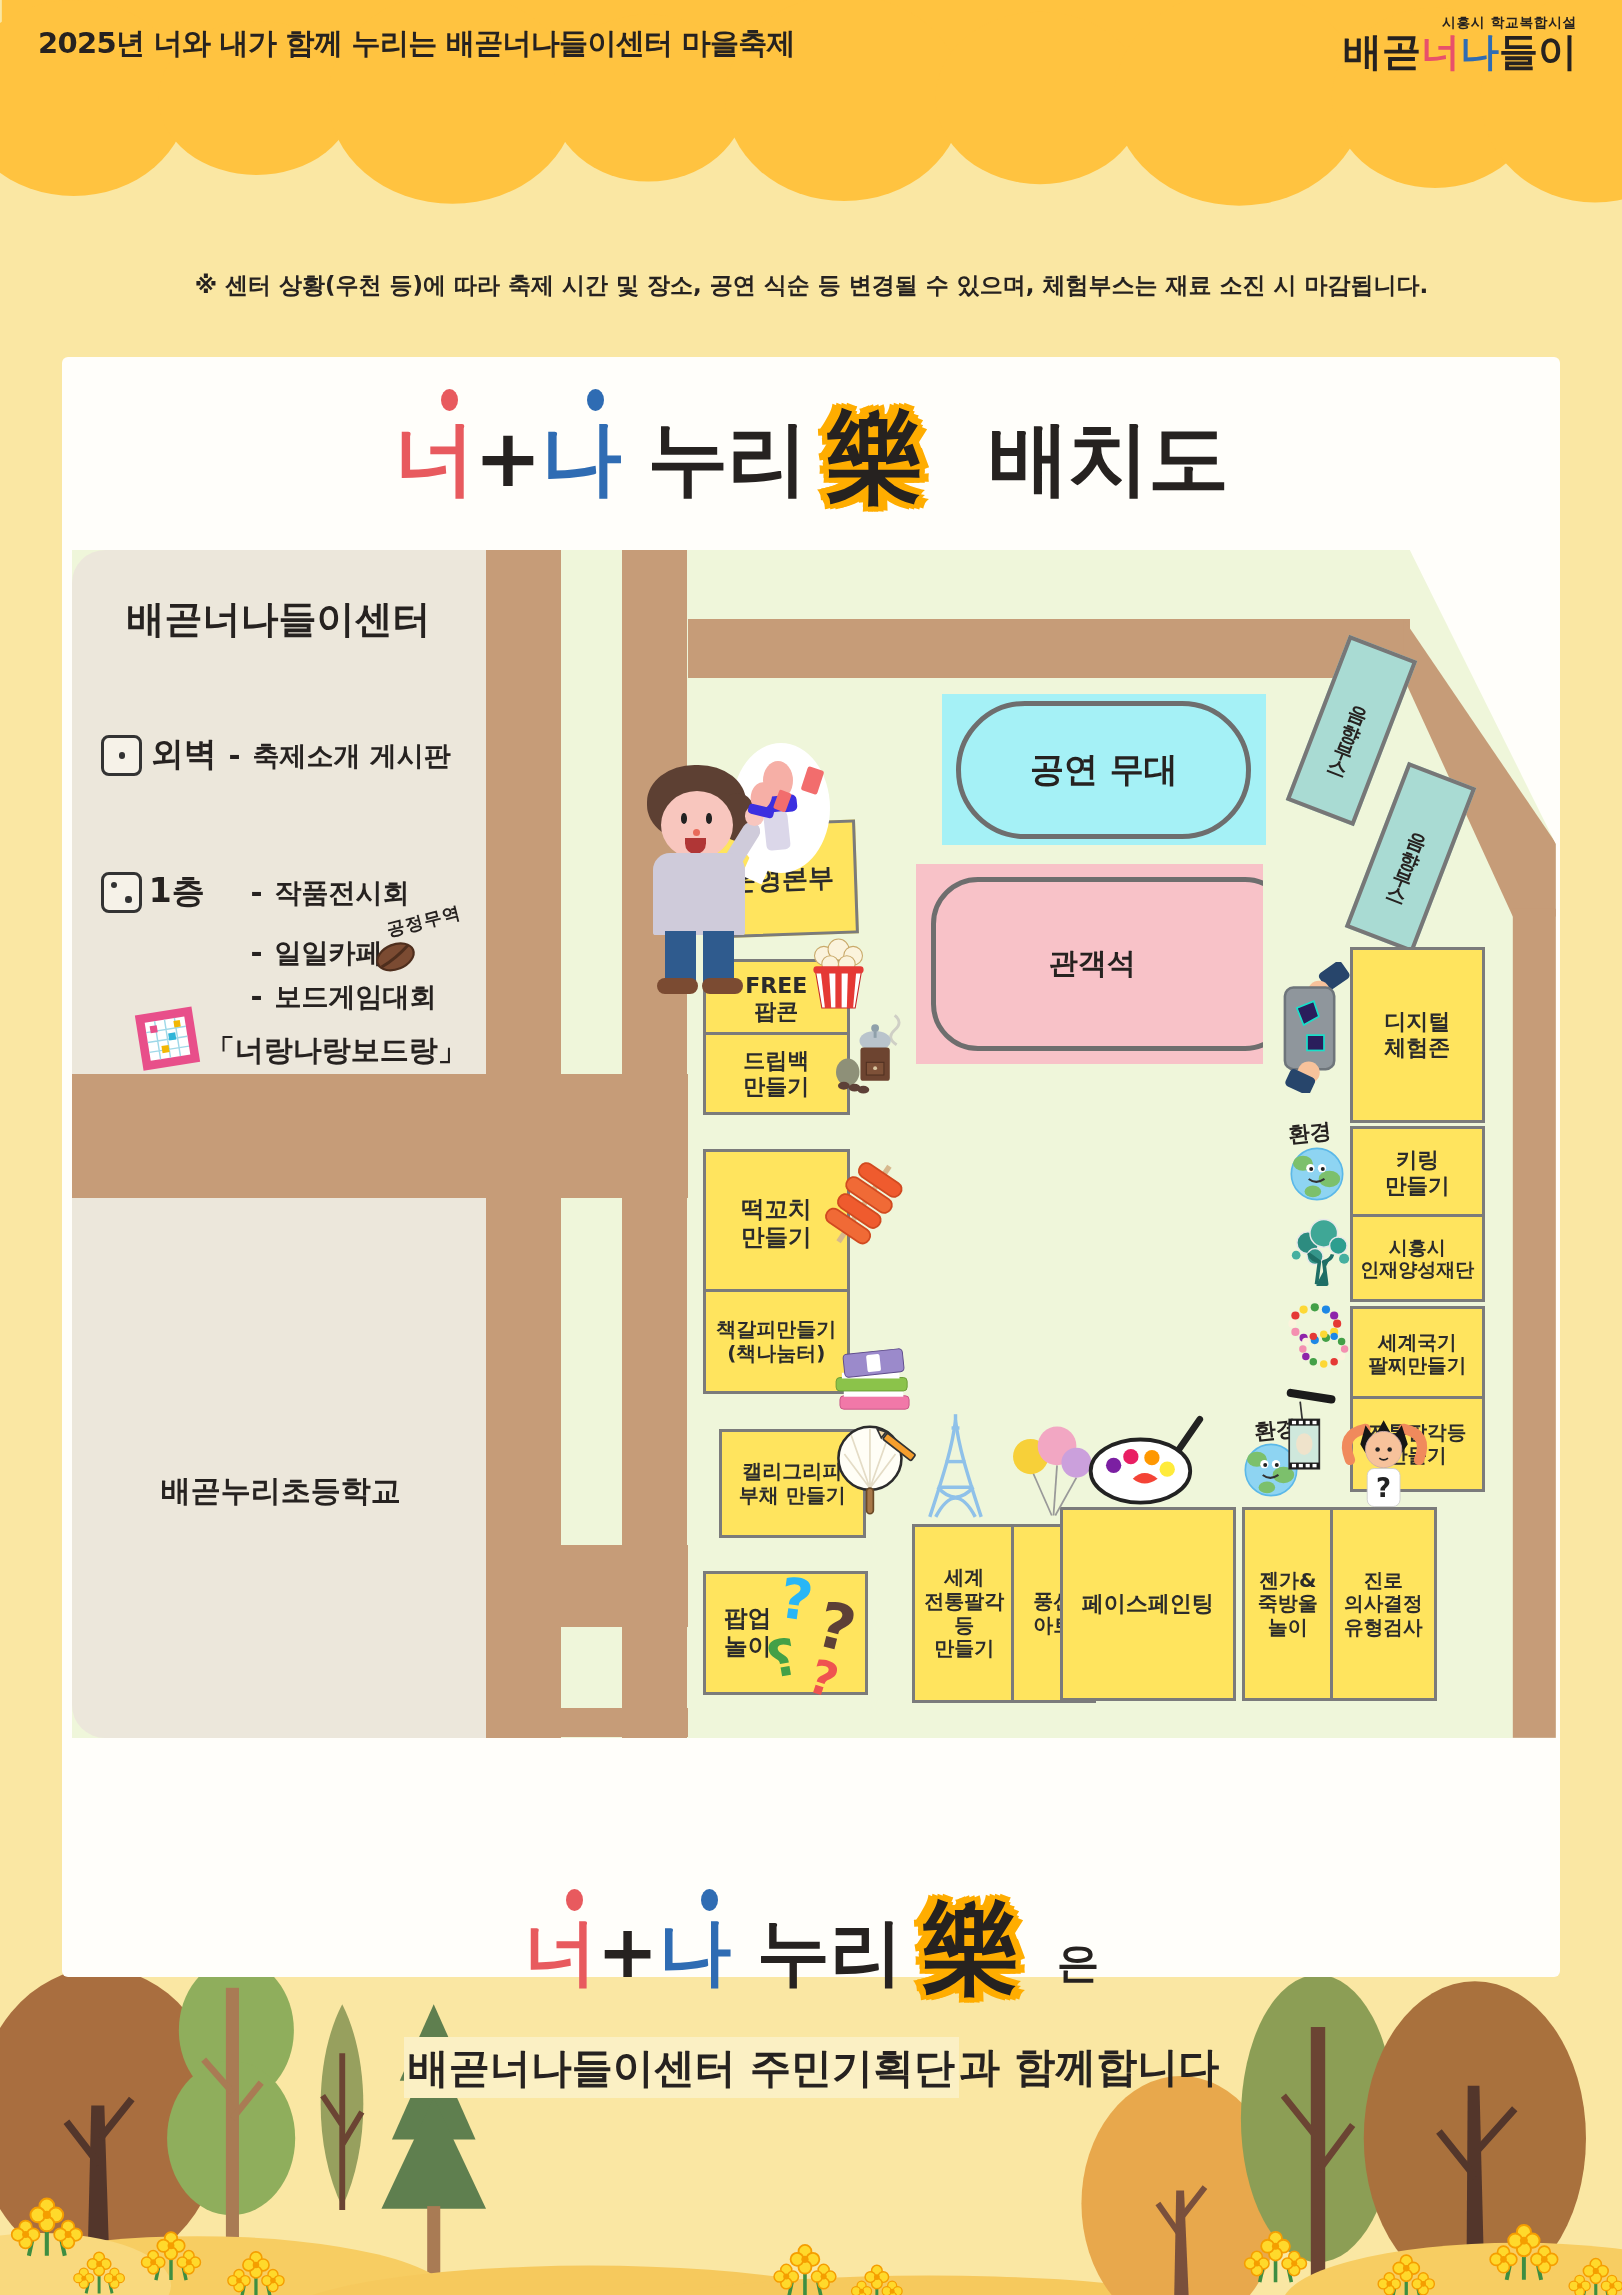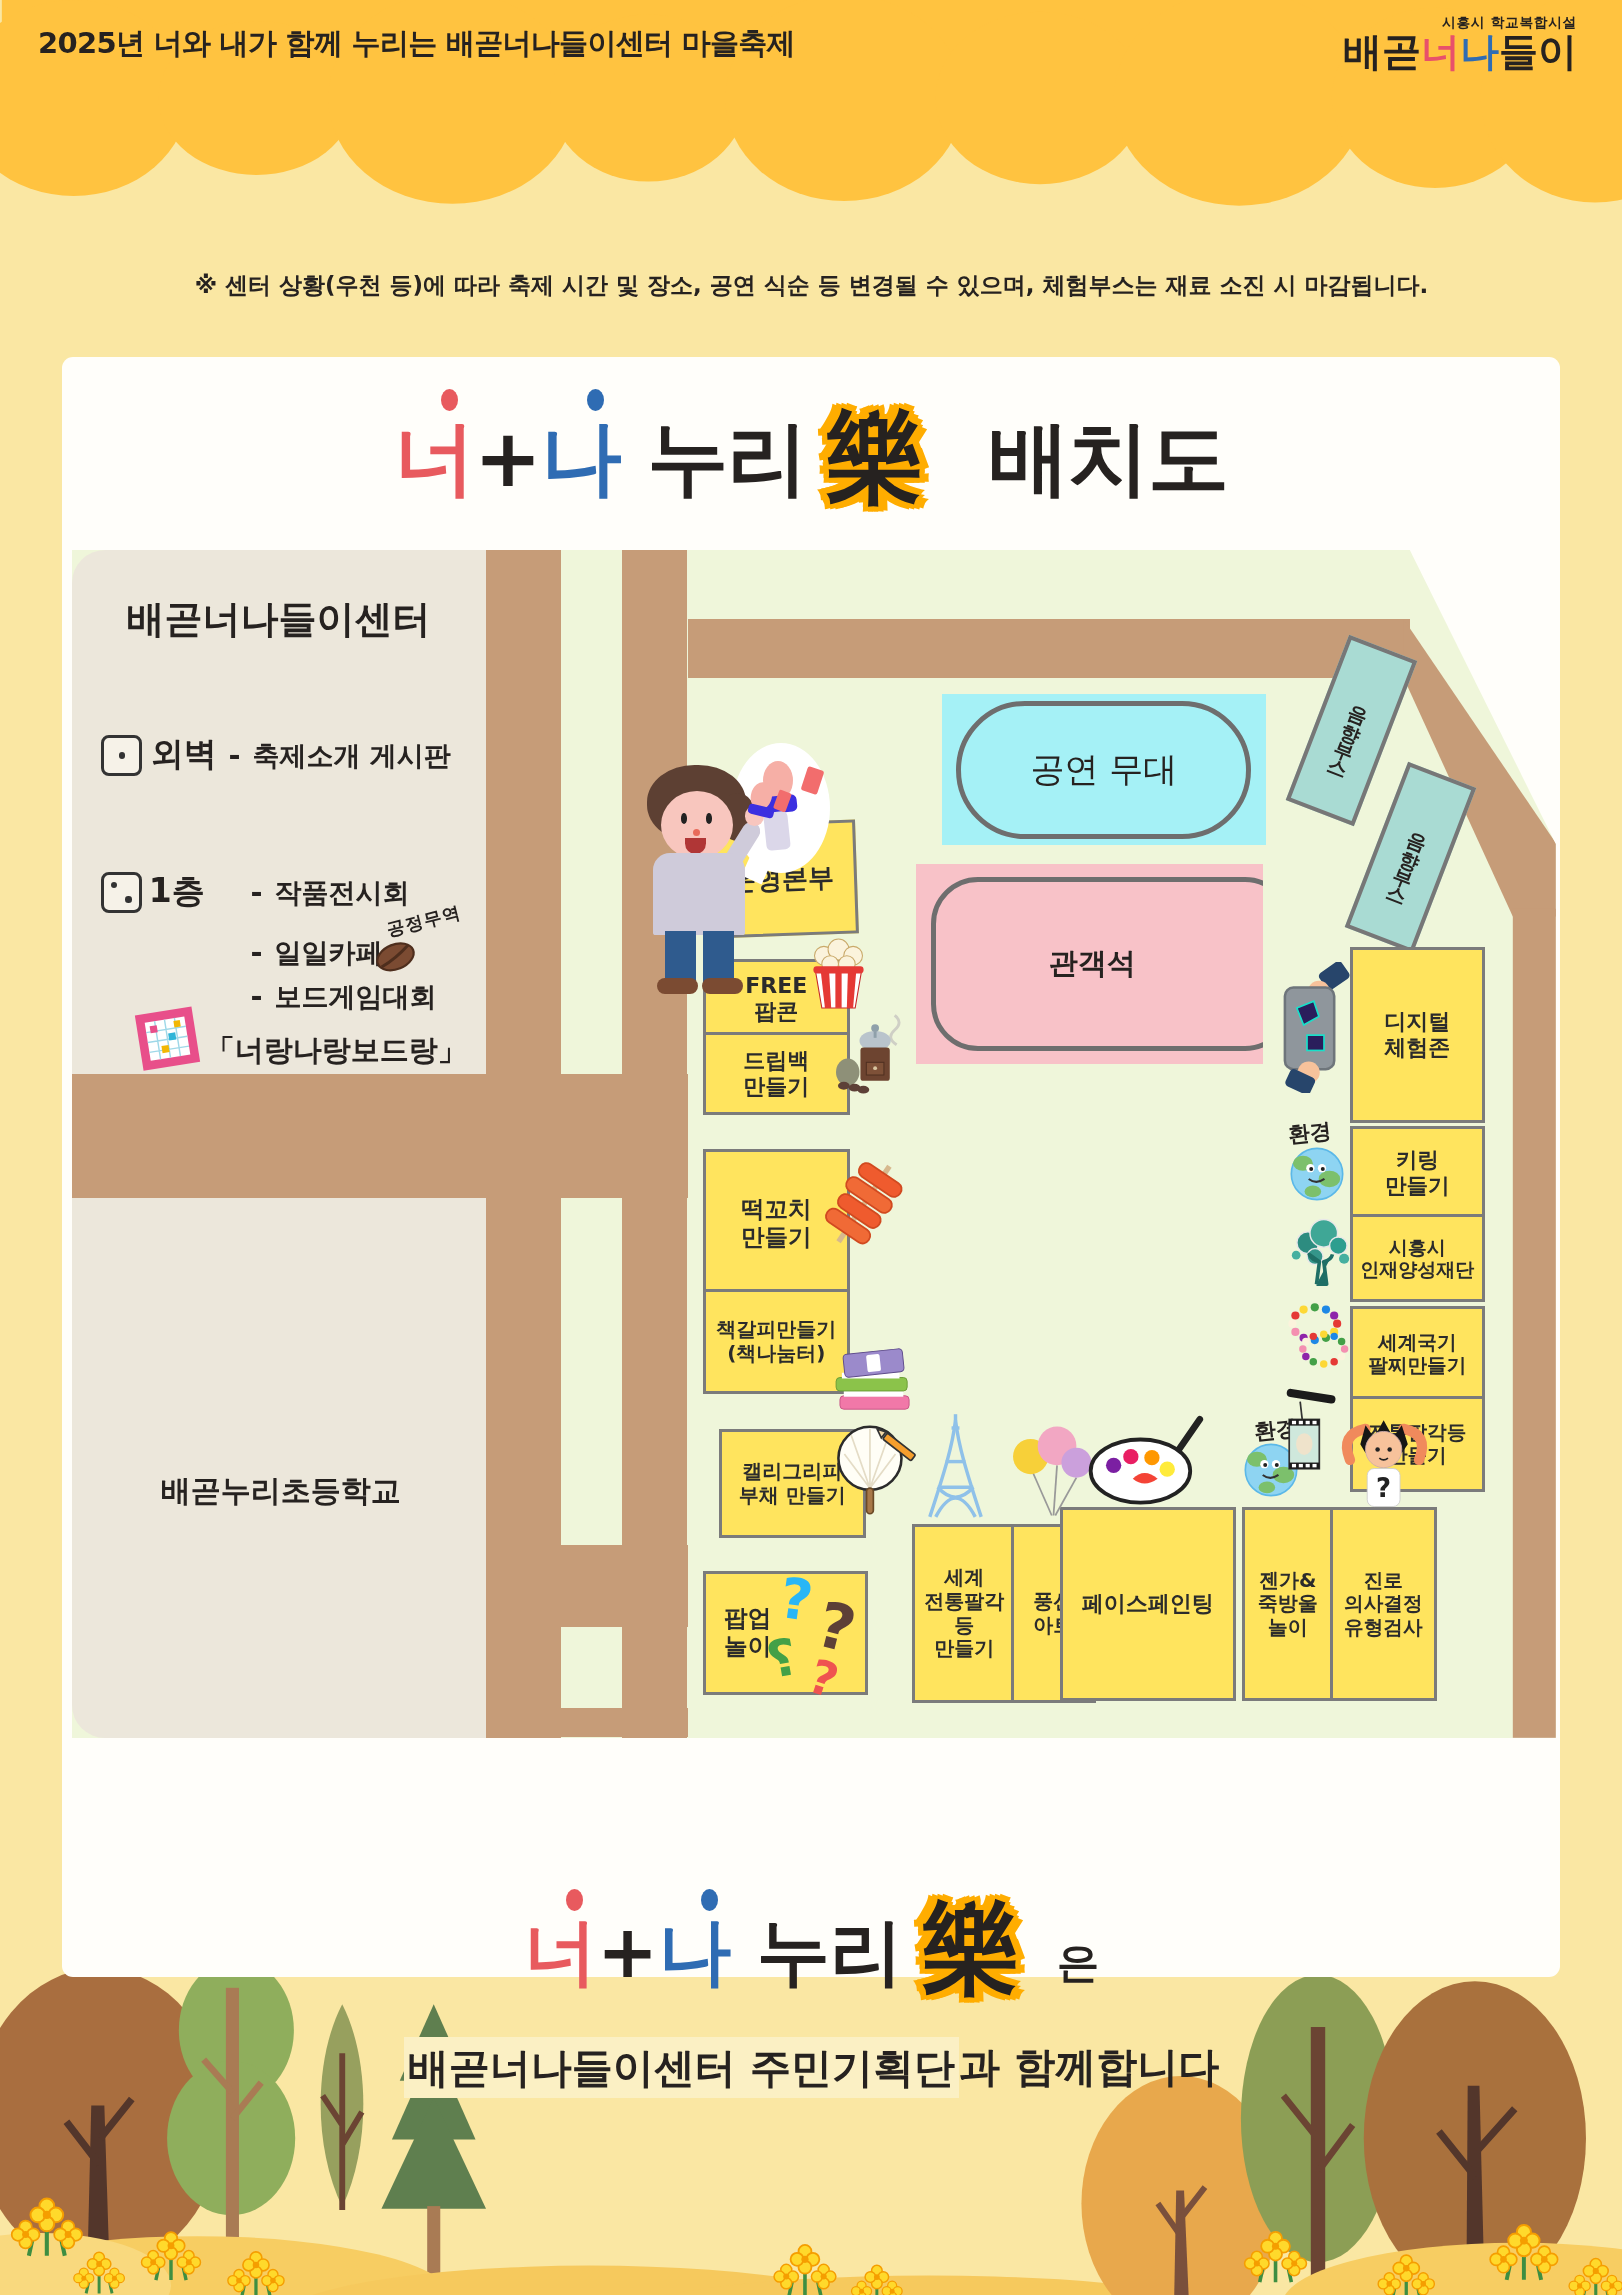--- a/index.html
+++ b/index.html
@@ -8,21 +8,21 @@
   .abs{position:absolute;}
   
   .header-title{position:absolute;left:38px;top:23.6px;font-size:29px;font-weight:800;letter-spacing:-0.7px;z-index:3;}
   .logo{position:absolute;right:46px;top:14.4px;text-align:right;z-index:3;}
   .logo-small{font-size:13.7px;font-weight:700;letter-spacing:0.7px;}
   .logo-big{font-size:39px;font-weight:800;line-height:1.05;}
   .lg-red{color:#E8506B;} .lg-blue{color:#2F6CB3;}
   
   .notice{position:absolute;left:0;top:270px;width:100%;text-align:center;font-size:23px;font-weight:700;z-index:2;}
   
-  .card{position:absolute;left:62px;top:357px;width:1498px;height:1620px;background:#FFFEFA;border-radius:11px;z-index:1;}
+  .card{position:absolute;left:62px;top:357px;width:1498px;height:1620px;background:#FFFEFA;border-radius:6px;z-index:1;}
   
   .bigtitle{position:absolute;left:0;top:31px;width:100%;text-align:center;font-size:81px;font-weight:800;letter-spacing:-1.3px;white-space:nowrap;}
   .t-red{color:#E85A5E;position:relative;} .t-blue{color:#2F6CB3;position:relative;}
   .t-dot{position:absolute;top:-22px;left:58%;width:17px;height:22px;border-radius:50%;}
   .t-dot.red{background:#E85A5E;} .t-dot.blue{background:#2F6CB3;}
   .t-rak{font-size:98px;margin:0 19.6px;position:relative;top:5.2px;
     text-shadow:5.2px 0 0 #FFAD00,-5.2px 0 0 #FFAD00,0 5.2px 0 #FFAD00,0 -5.2px 0 #FFAD00,
                 5.2px 5.2px 0 #FFAD00,-5.2px -5.2px 0 #FFAD00,5.2px -5.2px 0 #FFAD00,-5.2px 5.2px 0 #FFAD00,
                 9.2px 3.9px 0 #FFAD00,-9.2px -3.9px 0 #FFAD00;}
   .t-gap{display:inline-block;width:46px;}
@@ -32,21 +32,21 @@
   .road{position:absolute;background:#C69C78;}
   .bldg{position:absolute;background:#ECE7DB;}
   .booth{position:absolute;background:#FFE45E;border:3.3px solid #7B7B7B;display:flex;align-items:center;justify-content:center;
          text-align:center;font-weight:700;color:#2b2b2b;}
   .pre{white-space:pre-line;line-height:1.18;}
   .soundbooth{position:absolute;width:65px;height:169px;background:#A9DBD3;border:4.6px solid #777;
       display:flex;align-items:center;justify-content:center;font-size:19.6px;font-weight:700;
       writing-mode:vertical-rl;transform:rotate(21deg);}
   .stage{position:absolute;left:870px;top:144px;width:324px;height:151px;background:#A5F1F6;display:flex;align-items:center;justify-content:center;}
   .stage-in{position:absolute;left:14.4px;right:14.4px;top:6.5px;bottom:6.5px;border:5.9px solid #6E6E6E;border-radius:72px;}
-  .stage-lb{position:relative;font-size:34px;font-weight:400;z-index:1;}
+  .stage-lb{position:relative;font-size:34px;font-weight:700;z-index:1;}
   .aud{position:absolute;left:844px;top:314px;width:347px;height:200px;background:#F8C2C8;overflow:hidden;
        display:flex;align-items:center;justify-content:center;}
   .aud-in{position:absolute;left:15.7px;top:13px;right:-29px;bottom:13px;border:5.9px solid #6E6E6E;border-radius:47px;}
   .aud-lb{position:relative;font-size:29px;font-weight:700;z-index:1;margin-left:6px;}
   .legend-head{position:absolute;left:19.6px;top:44px;width:374px;text-align:center;font-size:38px;font-weight:800;}
   .dice{position:absolute;width:35px;height:35px;background:#F6F2E8;border:3.3px solid #333;border-radius:7.9px;}
   .dice b{position:absolute;width:6.5px;height:6.5px;border-radius:50%;background:#333;}
   .leg-row{position:absolute;font-weight:800;white-space:nowrap;}
   .leg-big{font-size:33px;} .leg-mid{font-size:27px;} .leg-dash{font-size:29px;margin:0 11.8px;}
   .school{position:absolute;left:26px;top:921px;width:366px;text-align:center;font-size:30px;font-weight:800;}

